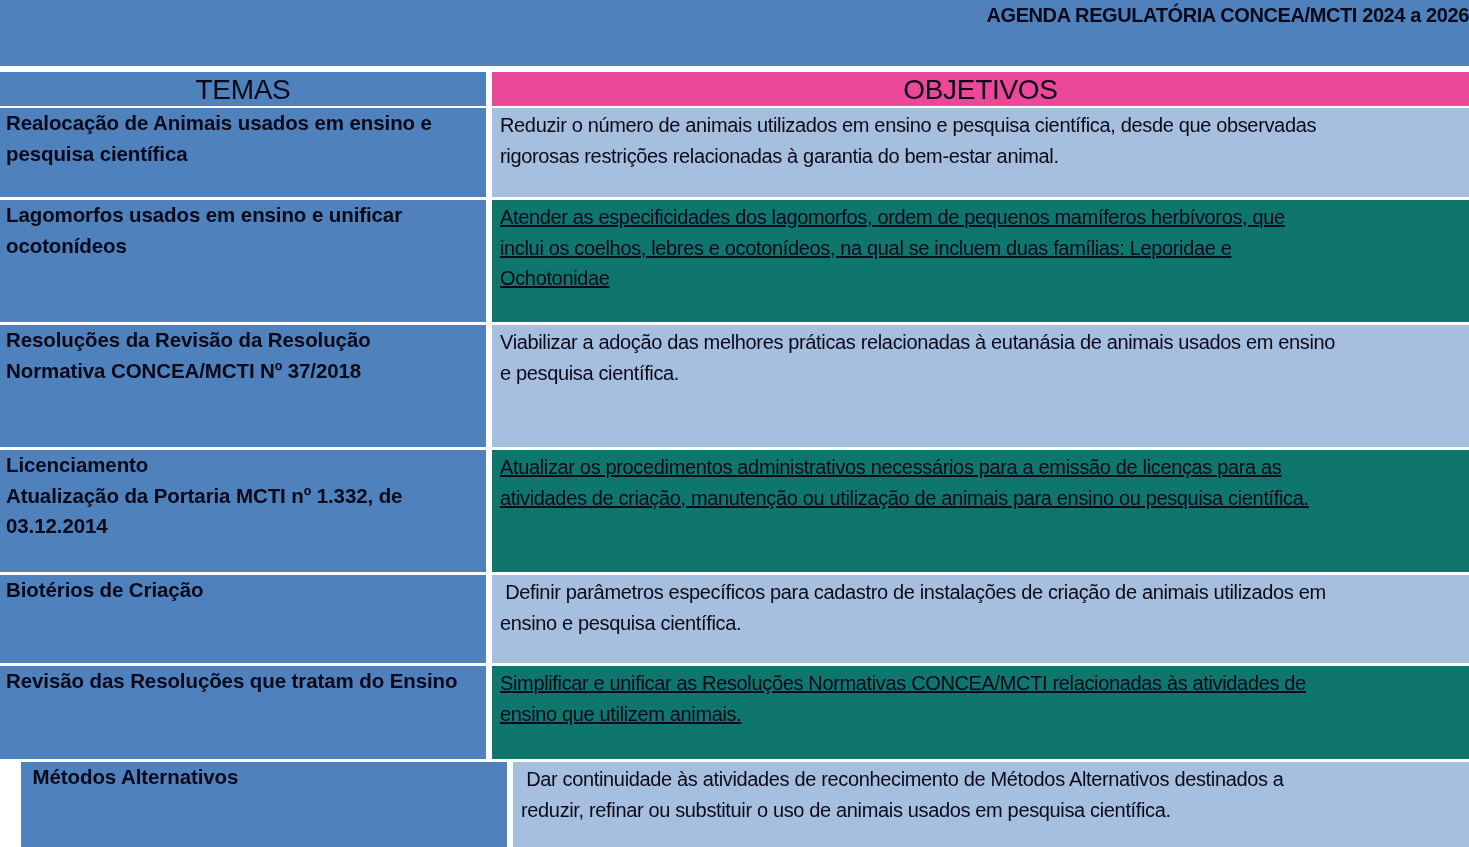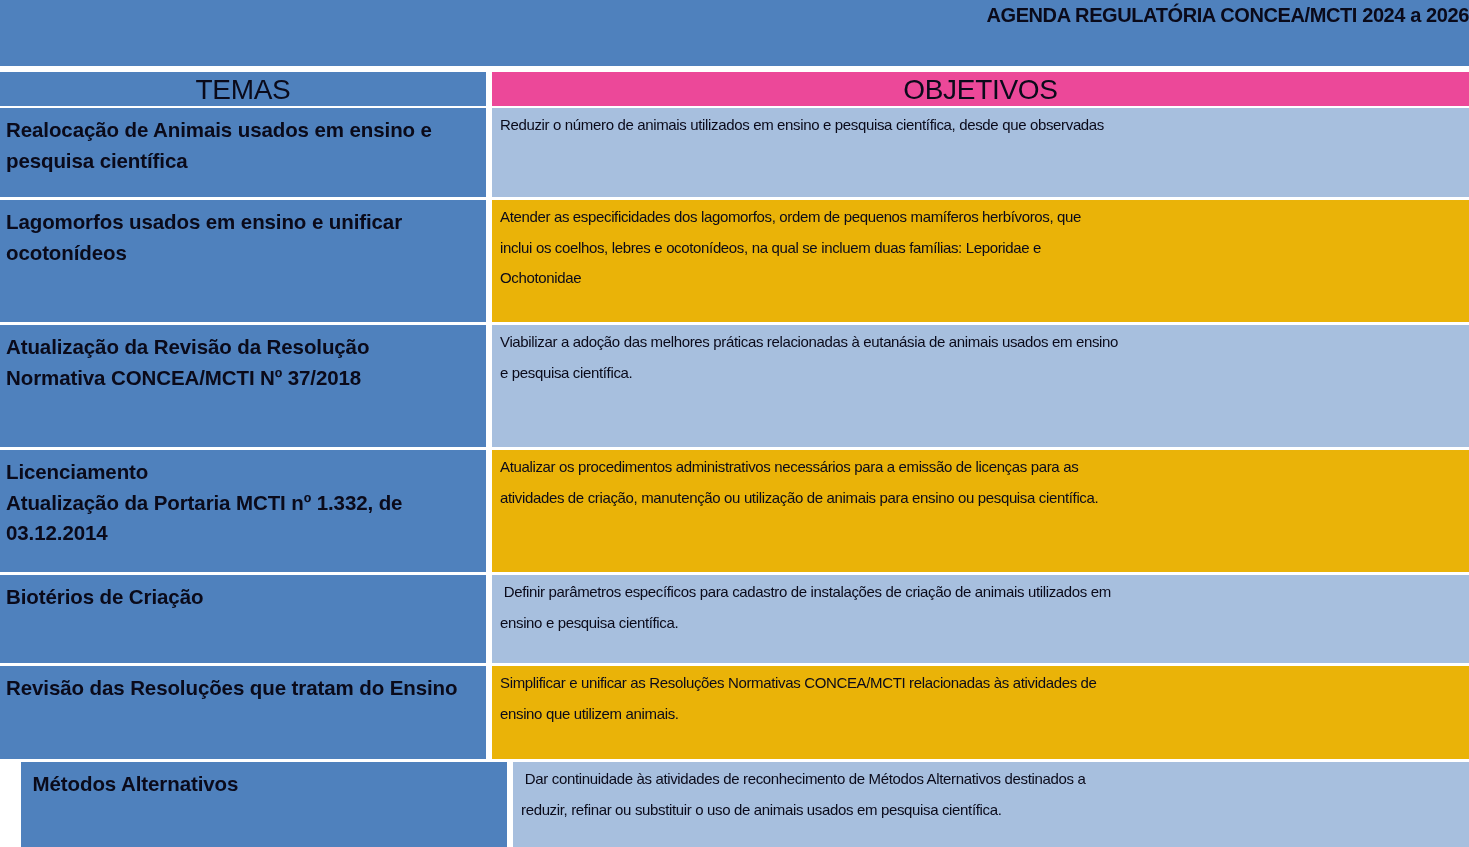--- a/index.html
+++ b/index.html
@@ -42,43 +42,43 @@
       left: 0;
       width: 1469px;
     }
     .cell-tema {
       position: absolute;
       left: 0; top: 0;
       width: 486px;
       height: 100%;
       background: #4f81bd;
       box-sizing: border-box;
-      padding: 7px 6px 0 6px;
+      padding: 0 6px 0 6px;
       font-size: 20.5px;
       font-weight: bold;
       line-height: 30.5px;
       color: #0a0a1a;
       letter-spacing: -0.1px;
     }
     .cell-obj {
       position: absolute;
       left: 492px; top: 0;
       width: 977px;
       height: 100%;
       box-sizing: border-box;
       padding: 2px 0 0 8px;
-      font-size: 15px;
+      font-size: 20px;
       line-height: 30.5px;
       color: #0a0a1a;
       white-space: nowrap;
       overflow: hidden;
       letter-spacing: -0.35px;
     }
     .obj-dark { background: #a7bfde; }
-    .obj-light { background: #eab308; }
+    .obj-light { background: #0f766e; text-decoration: underline; }
     .hdr .cell-tema, .hdr .cell-obj {
       text-align: center;
       font-size: 28px;
       font-weight: normal;
       padding: 4px 0 0 0;
       line-height: 28px;
       letter-spacing: -0.3px;
     }
     .hdr .cell-tema { font-weight: normal; }
     .hdr .cell-obj { background: #ec4899; }
@@ -98,38 +98,39 @@
     <div class="cell-obj">OBJETIVOS</div>
   </div>
 
   <div class="row" style="top:38px;height:89px;">
     <div class="cell-tema">
       <span class="line">Realocação de Animais usados em ensino e</span>
       <span class="line">pesquisa científica</span>
     </div>
     <div class="cell-obj obj-dark">
       <span class="line">Reduzir o número de animais utilizados em ensino e pesquisa científica, desde que observadas</span>
+      <span class="line">rigorosas restrições relacionadas à garantia do bem-estar animal.</span>
     </div>
   </div>
 
   <div class="row" style="top:130px;height:122px;">
     <div class="cell-tema">
       <span class="line">Lagomorfos usados em ensino e unificar</span>
       <span class="line">ocotonídeos</span>
     </div>
     <div class="cell-obj obj-light">
       <span class="line">Atender as especificidades dos lagomorfos, ordem de pequenos mamíferos herbívoros, que</span>
       <span class="line">inclui os coelhos, lebres e ocotonídeos, na qual se incluem duas famílias: Leporidae e</span>
       <span class="line">Ochotonidae</span>
     </div>
   </div>
 
   <div class="row" style="top:255px;height:122px;">
     <div class="cell-tema">
-      <span class="line">Atualização da Revisão da Resolução</span>
+      <span class="line">Resoluções da Revisão da Resolução</span>
       <span class="line">Normativa CONCEA/MCTI Nº 37/2018</span>
     </div>
     <div class="cell-obj obj-dark">
       <span class="line">Viabilizar a adoção das melhores práticas relacionadas à eutanásia de animais usados em ensino</span>
       <span class="line">e pesquisa científica.</span>
     </div>
   </div>
 
   <div class="row" style="top:380px;height:122px;">
     <div class="cell-tema">

